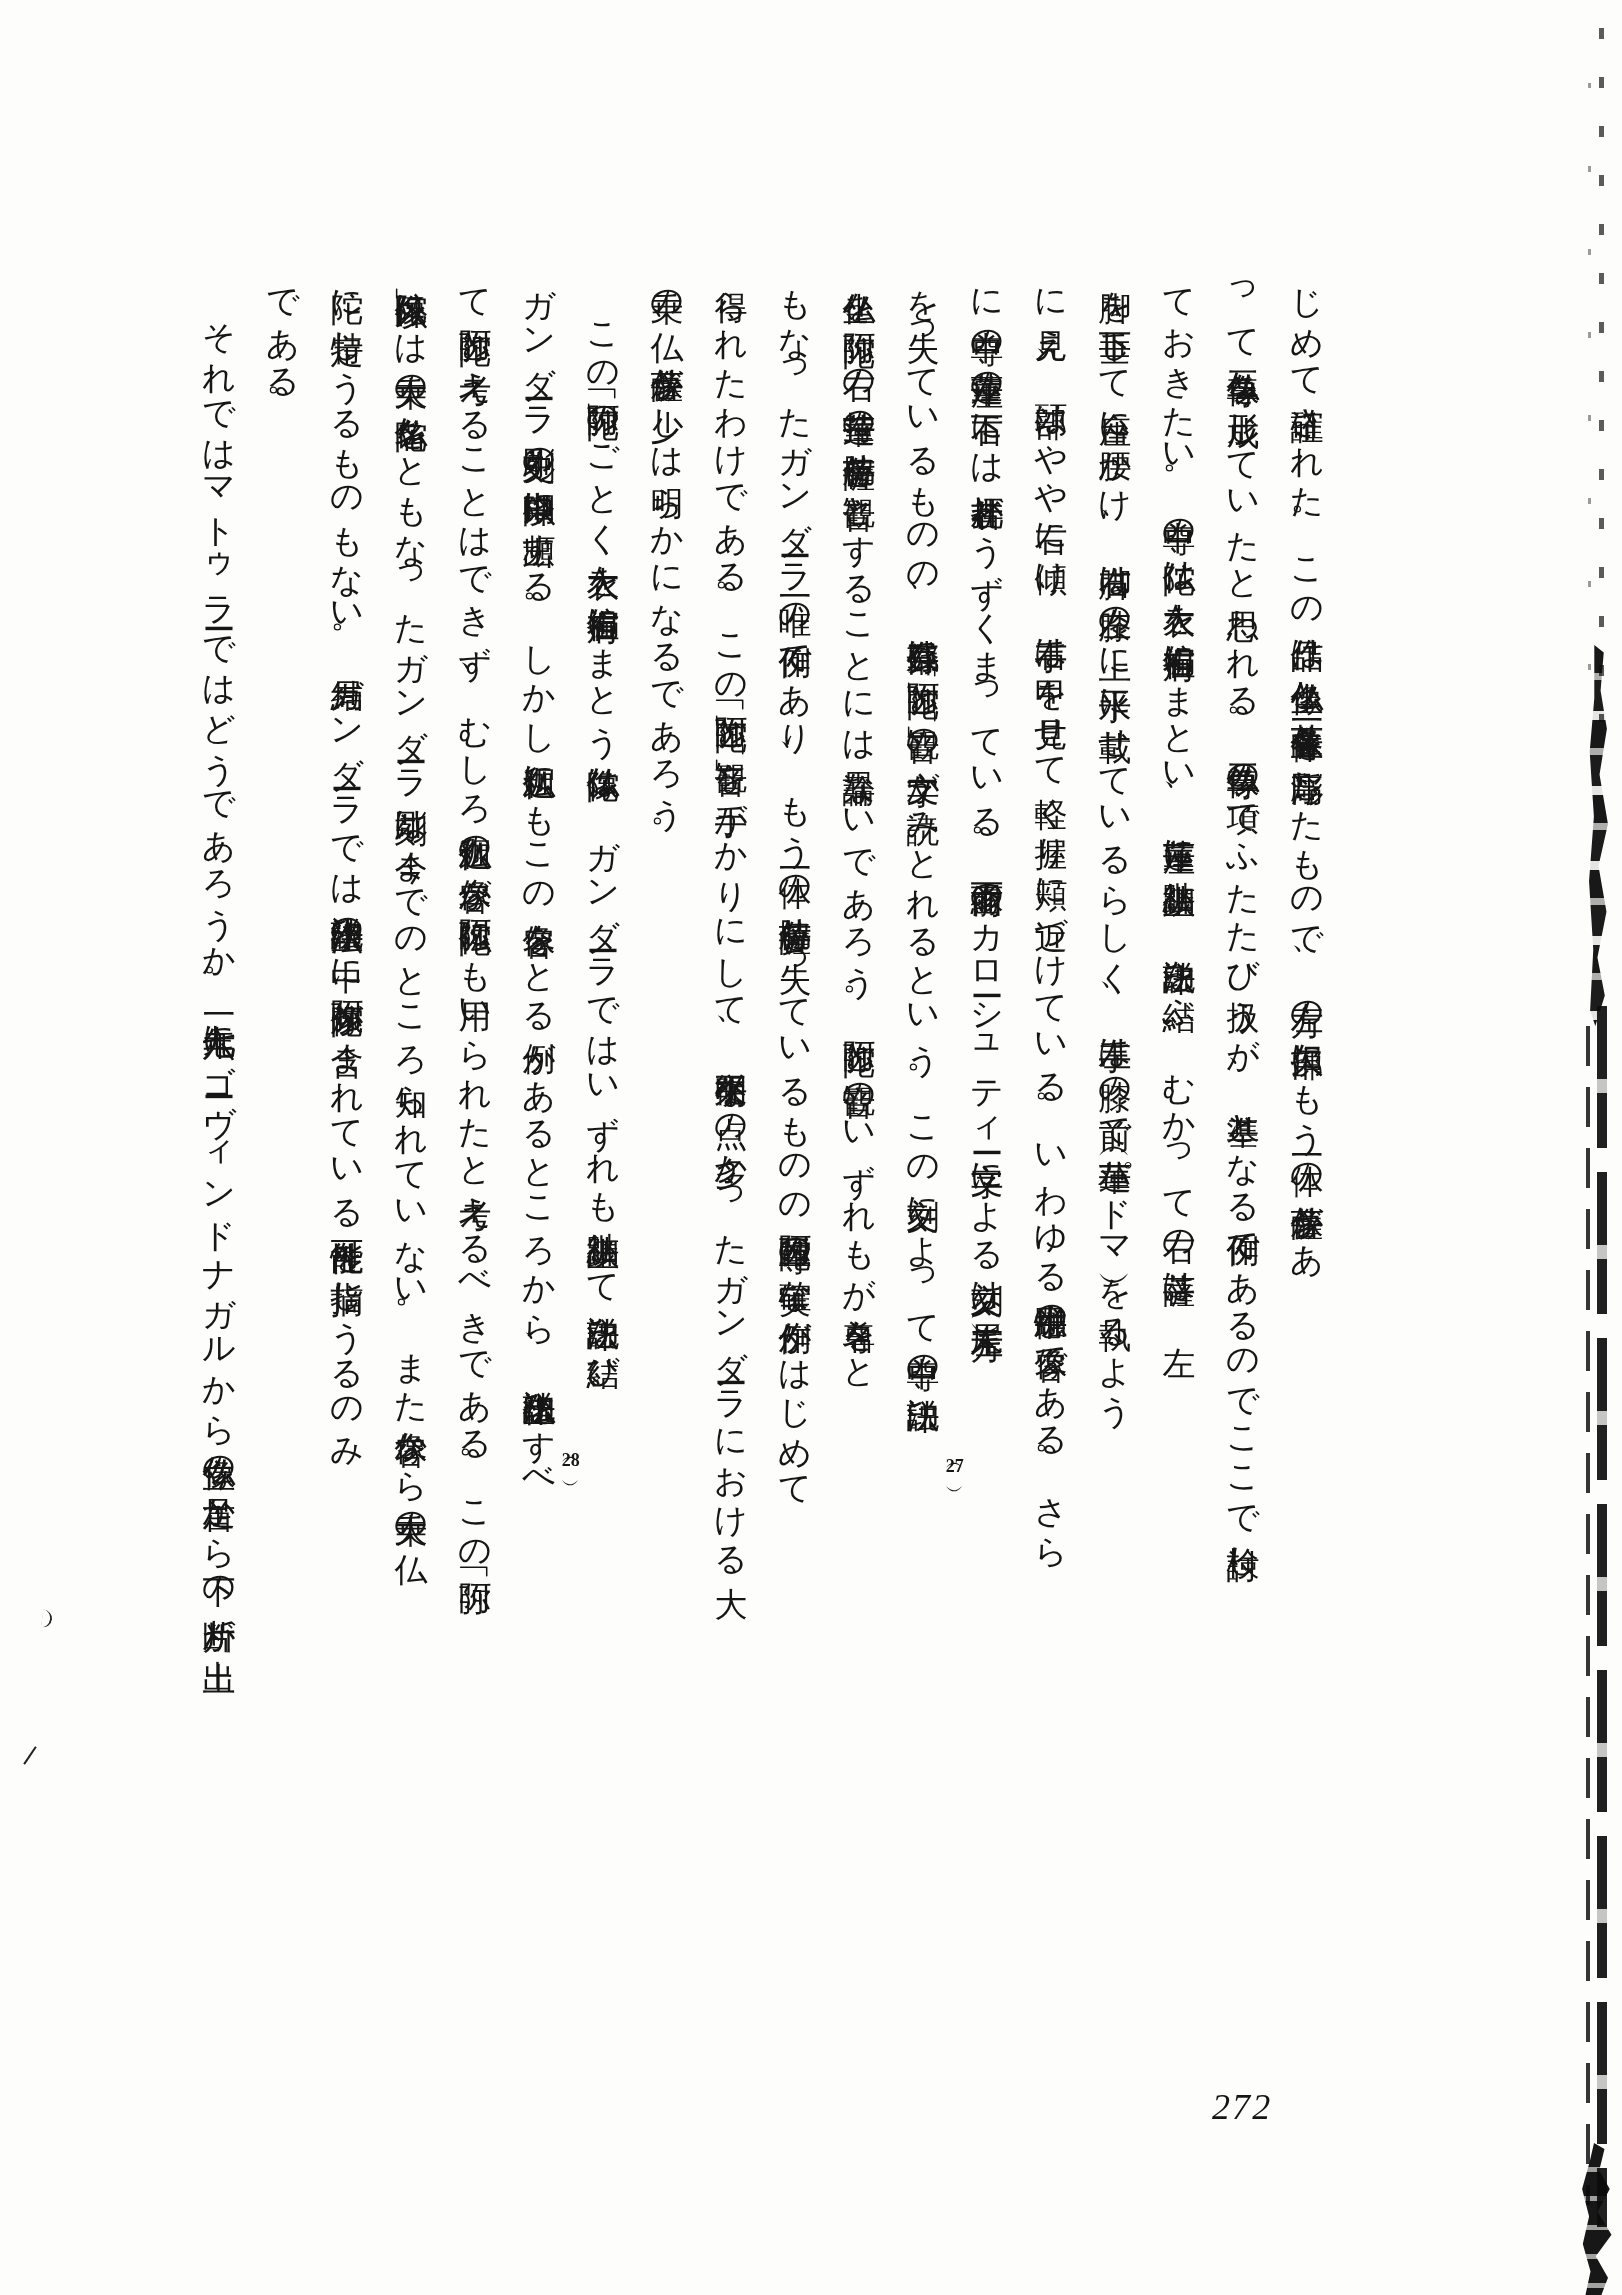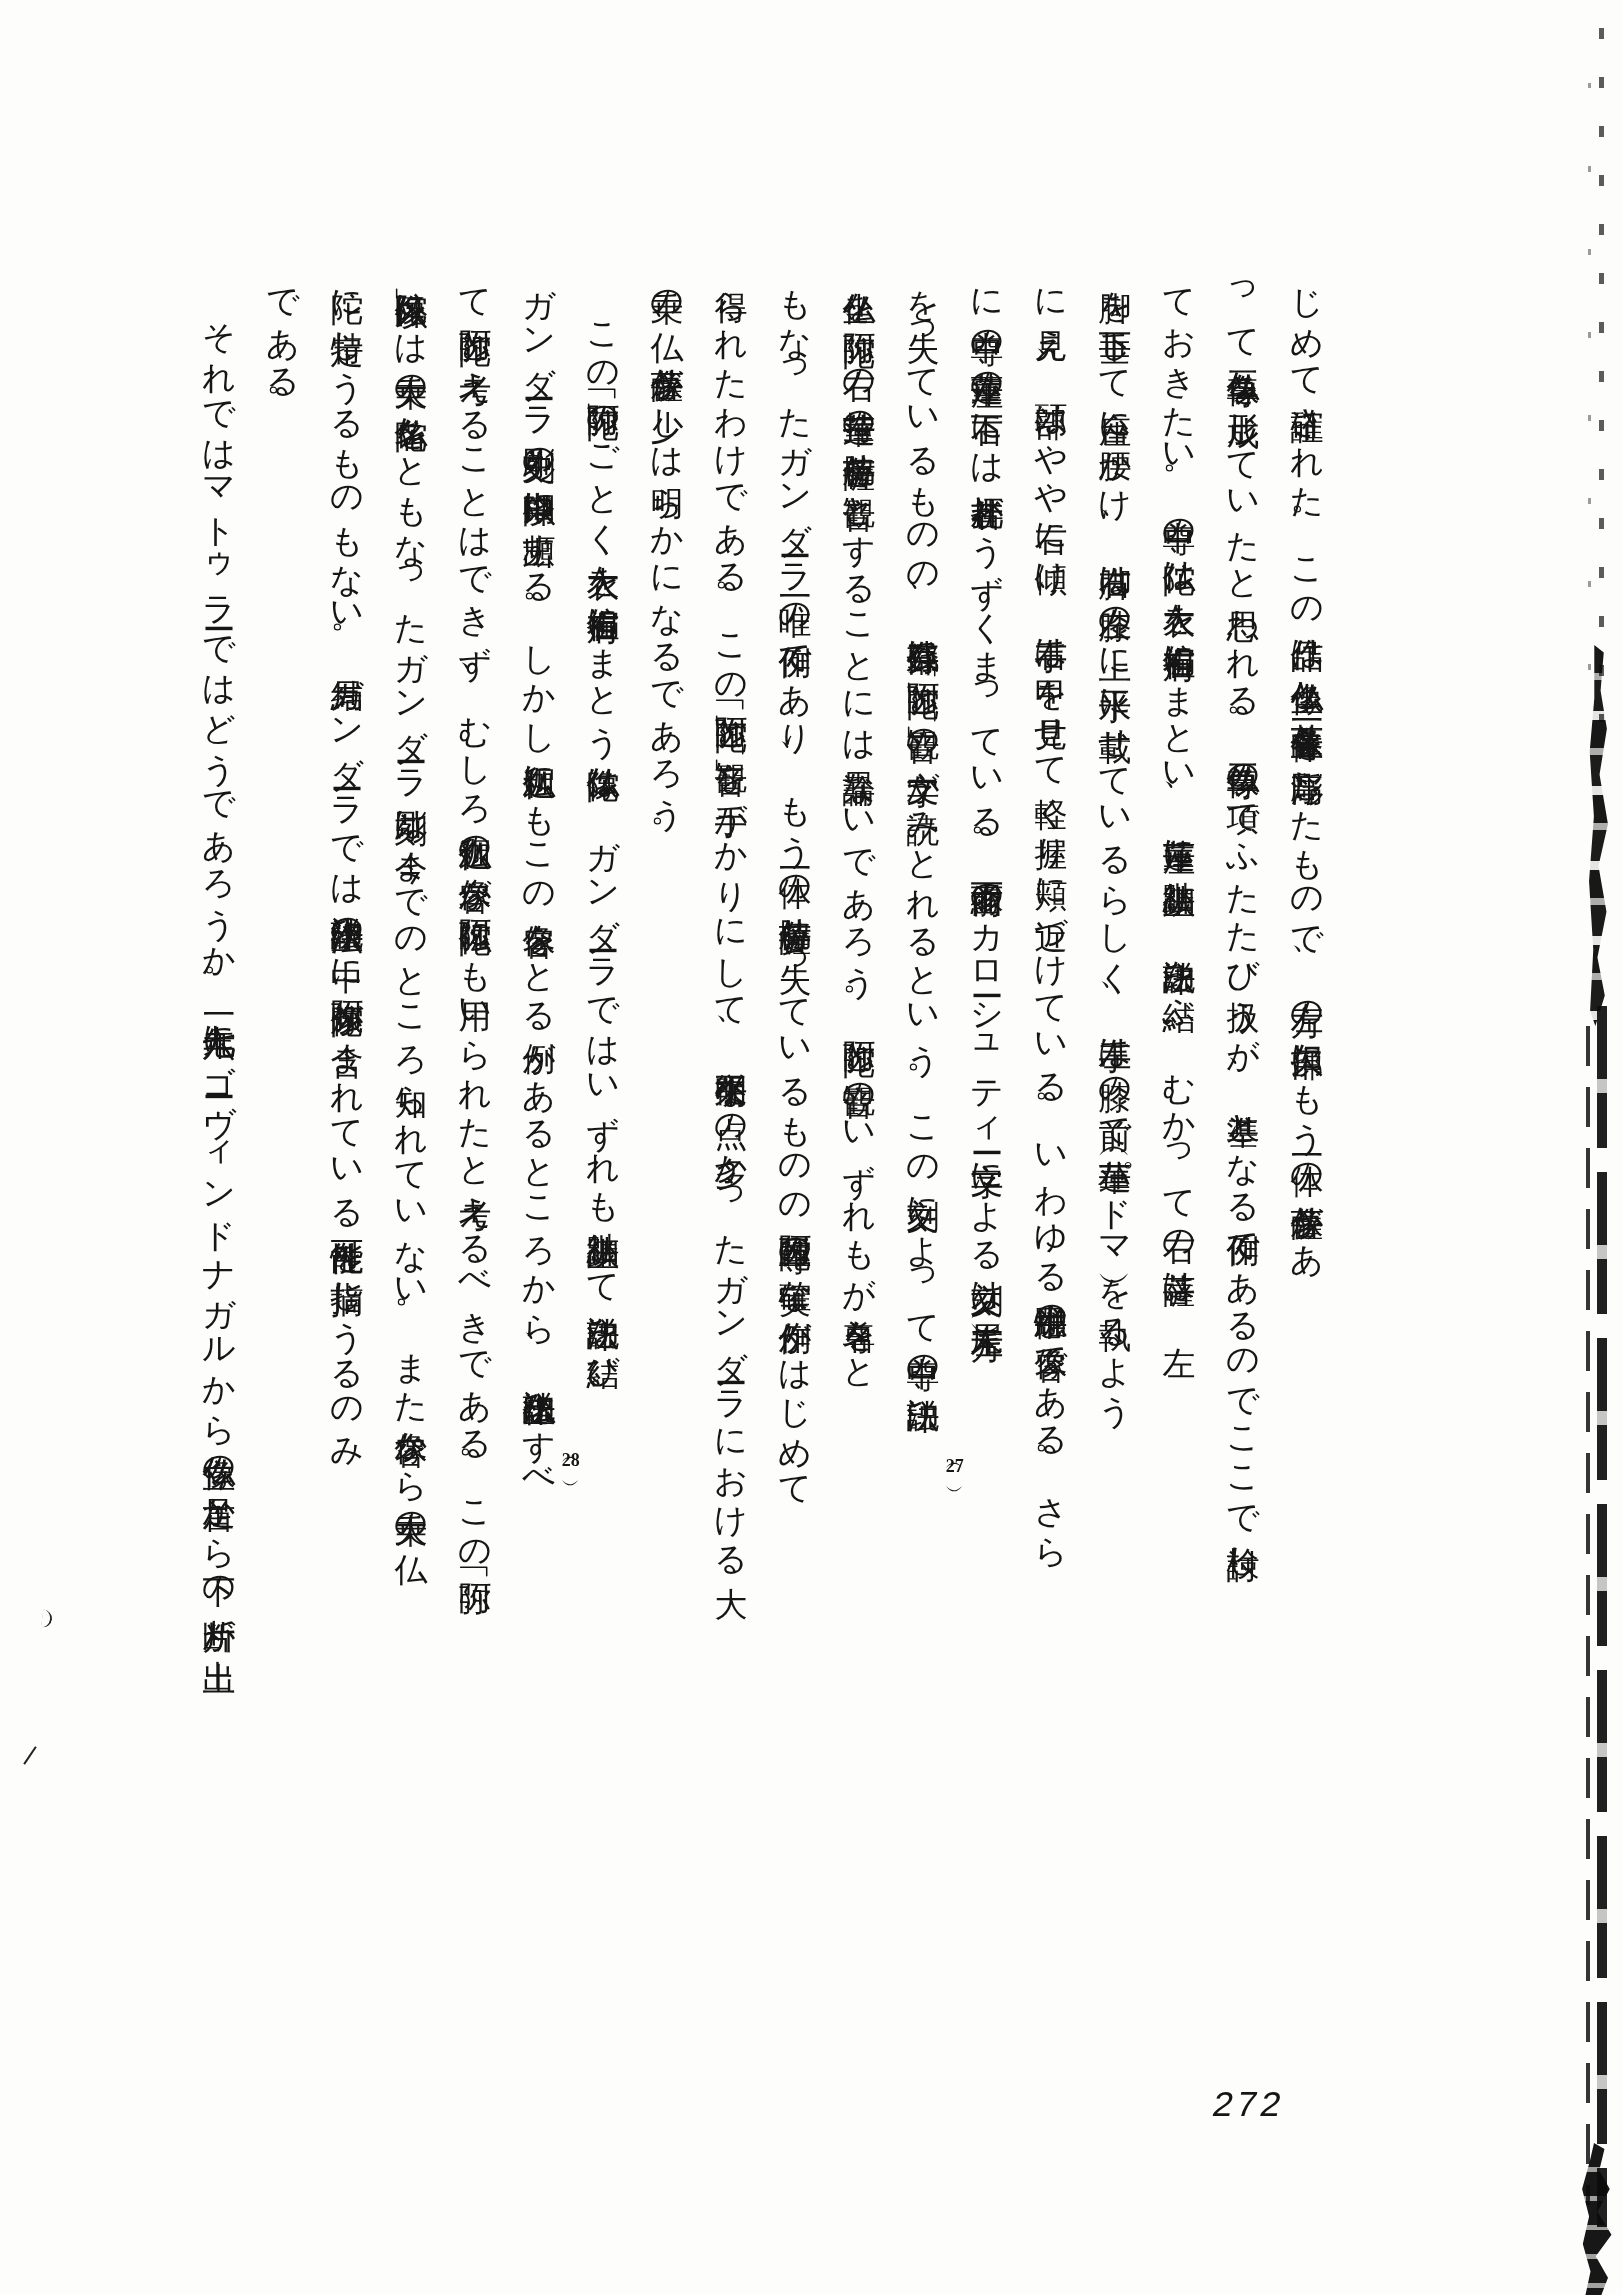--- a/index.html
+++ b/index.html
@@ -52,21 +52,21 @@
     -webkit-text-combine: horizontal;
     font-weight: bold;
   }
   .np { display: inline; }
 
   
   .page-number {
     position: absolute;
     left: 1212px;
     top: 2086px;
-    font-family: Liberation Mono, monospace;
+    font-family: Liberation Serif, serif;
     font-style: italic;
     font-size: 36px;
     letter-spacing: 2.1px;
     color: #151515;
   }
 
   
   .artifact { position: absolute; pointer-events: none; }
   .streak-top {
     left: 1599px; top: 28px; width: 4.9px; height: 694px;

